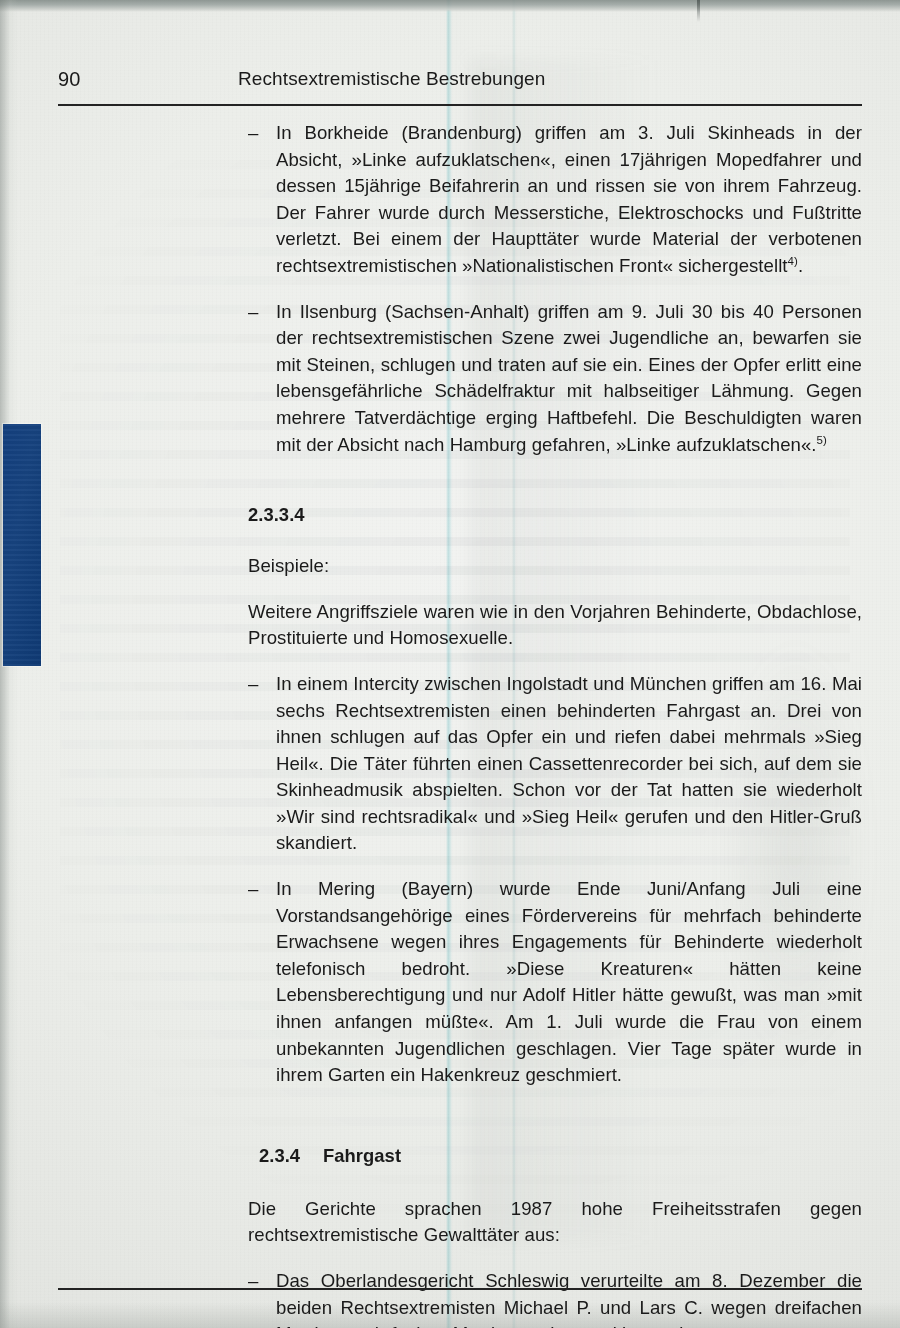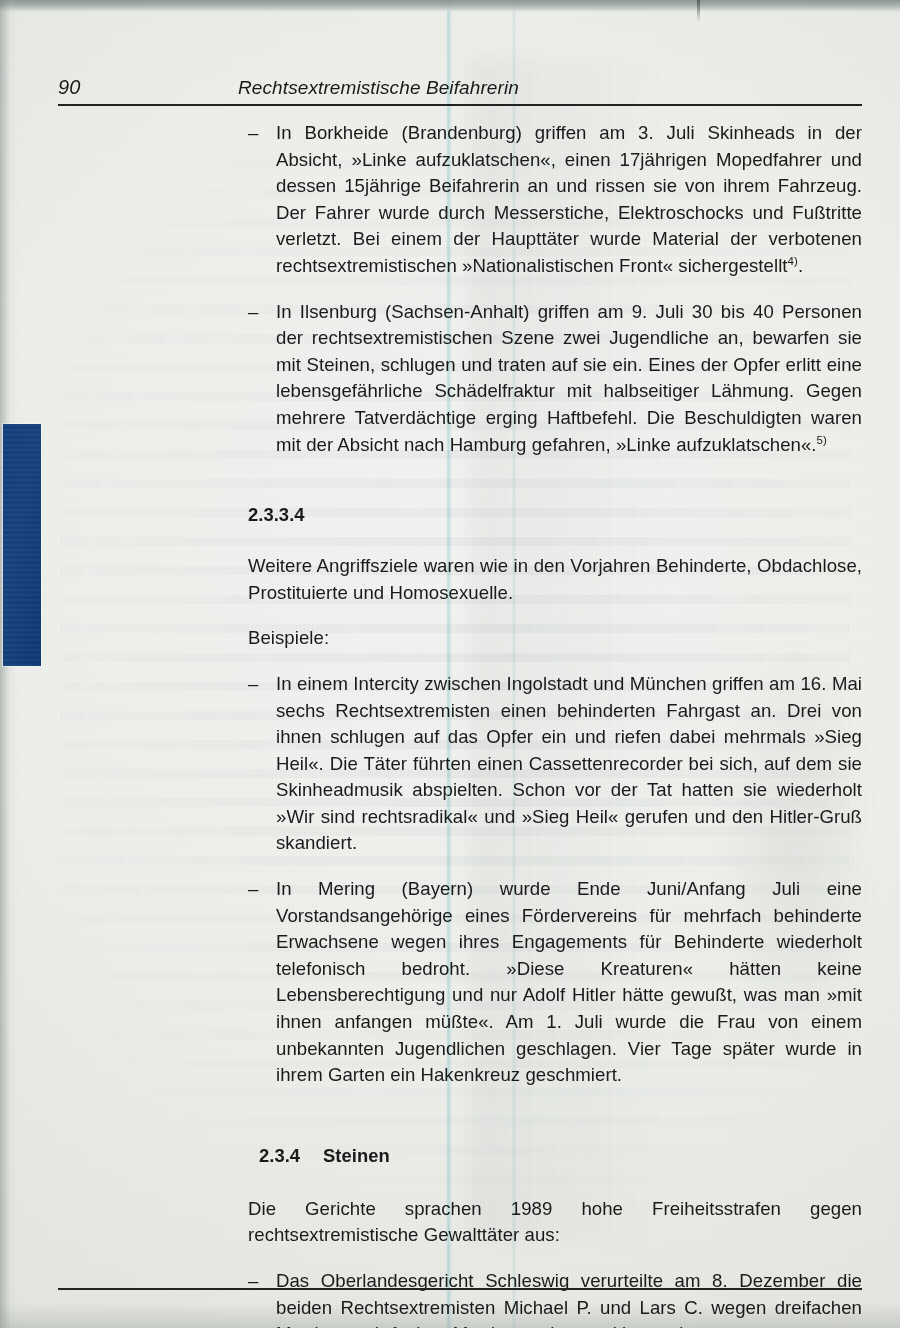--- a/index.html
+++ b/index.html
@@ -117,24 +117,23 @@
     opacity: .6;
   }
 
   
   .content {
     position: absolute;
     left: 0; top: 0; width: 900px; height: 1328px;
   }
   .head-row {
     position: absolute;
-    left: 58px; top: 76px; width: 804px;
+    left: 58px; top: 68px; width: 804px;
     display: flex;
-    align-items: center;
-    font-style: italic;
+    align-items: flex-start;
   }
   .folio {
     font-size: 20px;
     letter-spacing: .2px;
     width: 180px;
   }
   .running-head {
     font-size: 19px;
     letter-spacing: .1px;
   }
@@ -218,21 +217,21 @@
   <div class="top-nick"></div>
   <div class="left-edge-shadow"></div>
   <div class="bottom-edge-shadow"></div>
 
   <div class="index-tab" style="background: linear-gradient(100deg, rgb(20, 64, 127) 0%, rgb(23, 67, 127) 40%, rgb(15, 58, 116) 100%);"></div>
 
   <div class="content">
 
     <div class="head-row">
       <div class="folio">90</div>
-      <div class="running-head">Rechtsextremistische Beifahrerin</div>
+      <div class="running-head">Rechtsextremistische Bestrebungen</div>
     </div>
     <div class="rule rule-top" style="border-top-color: rgb(35, 35, 35);"></div>
 
     <div class="col">
 
       <div class="bullet">
         <span class="dash">–</span>
         <p class="j" style="text-align-last: left;"><span>In Borkheide (Brandenburg) griffen am 3. Juli Skinheads in der Absicht, »Linke aufzuklatschen«, einen 17jährigen Mopedfahrer und dessen 15jährige Beifahrerin an und rissen sie von ihrem Fahrzeug. Der Fahrer wurde durch Messerstiche, Elektroschocks und Fußtritte verletzt. Bei einem der Haupttäter wurde Material der verbotenen rechtsextremistischen »Nationalistischen Front« sichergestellt</span><sup>4)</sup><span>.</span></p>
       </div>
 
@@ -240,40 +239,40 @@
         <span class="dash">–</span>
         <p class="j" style="text-align-last: left;"><span>In Ilsenburg (Sachsen-Anhalt) griffen am 9. Juli 30 bis 40 Personen der rechtsextremistischen Szene zwei Jugendliche an, bewarfen sie mit Steinen, schlugen und traten auf sie ein. Eines der Opfer erlitt eine lebensgefährliche Schädelfraktur mit halbseitiger Lähmung. Gegen mehrere Tatverdächtige erging Haftbefehl. Die Beschuldigten waren mit der Absicht nach Hamburg gefahren, »Linke aufzuklatschen«.</span><sup>5)</sup></p>
       </div>
 
       <div class="heading">
         <div class="num">2.3.3.4</div>
         <div class="txt">
         </div>
       </div>
 
+      <p class="plain">Beispiele:</p>
+
       <p class="plain j" style="text-align-last: left;">Weitere Angriffsziele waren wie in den Vorjahren Behinderte, Obdachlose, Prostituierte und Homosexuelle.</p>
-
-      <p class="plain">Beispiele:</p>
 
       <div class="bullet">
         <span class="dash">–</span>
         <p class="j" style="text-align-last: left;">In einem Intercity zwischen Ingolstadt und München griffen am 16. Mai sechs Rechtsextremisten einen behinderten Fahrgast an. Drei von ihnen schlugen auf das Opfer ein und riefen dabei mehrmals »Sieg Heil«. Die Täter führten einen Cassettenrecorder bei sich, auf dem sie Skinheadmusik abspielten. Schon vor der Tat hatten sie wiederholt »Wir sind rechtsradikal« und »Sieg Heil« gerufen und den Hitler-Gruß skandiert.</p>
       </div>
 
       <div class="bullet">
         <span class="dash">–</span>
         <p class="j" style="text-align-last: left;">In Mering (Bayern) wurde Ende Juni/Anfang Juli eine Vorstandsangehörige eines Fördervereins für mehrfach behinderte Erwachsene wegen ihres Engagements für Behinderte wiederholt telefonisch bedroht. »Diese Kreaturen« hätten keine Lebensberechtigung und nur Adolf Hitler hätte gewußt, was man »mit ihnen anfangen müßte«. Am 1. Juli wurde die Frau von einem unbekannten Jugendlichen geschlagen. Vier Tage später wurde in ihrem Garten ein Hakenkreuz geschmiert.</p>
       </div>
 
       <div class="heading heading-2">
         <div class="num">2.3.4</div>
-        <div class="txt">Steinen</div>
-      </div>
-
-      <p class="plain j" style="text-align-last: left;">Die Gerichte sprachen 1989 hohe Freiheitsstrafen gegen rechtsextremistische Gewalttäter aus:</p>
+        <div class="txt">Fahrgast</div>
+      </div>
+
+      <p class="plain j" style="text-align-last: left;">Die Gerichte sprachen 1987 hohe Freiheitsstrafen gegen rechtsextremistische Gewalttäter aus:</p>
 
       <div class="bullet">
         <span class="dash">–</span>
         <p class="j" style="text-align-last: left;">Das Oberlandesgericht Schleswig verurteilte am 8. Dezember die beiden Rechtsextremisten Michael P. und Lars C. wegen dreifachen Mordes, mehrfachen Mordversuches und besonders</p>
       </div>
 
     </div>
 
     <div class="rule rule-bottom" style="border-top-color: rgb(35, 35, 35);"></div>
   </div>

